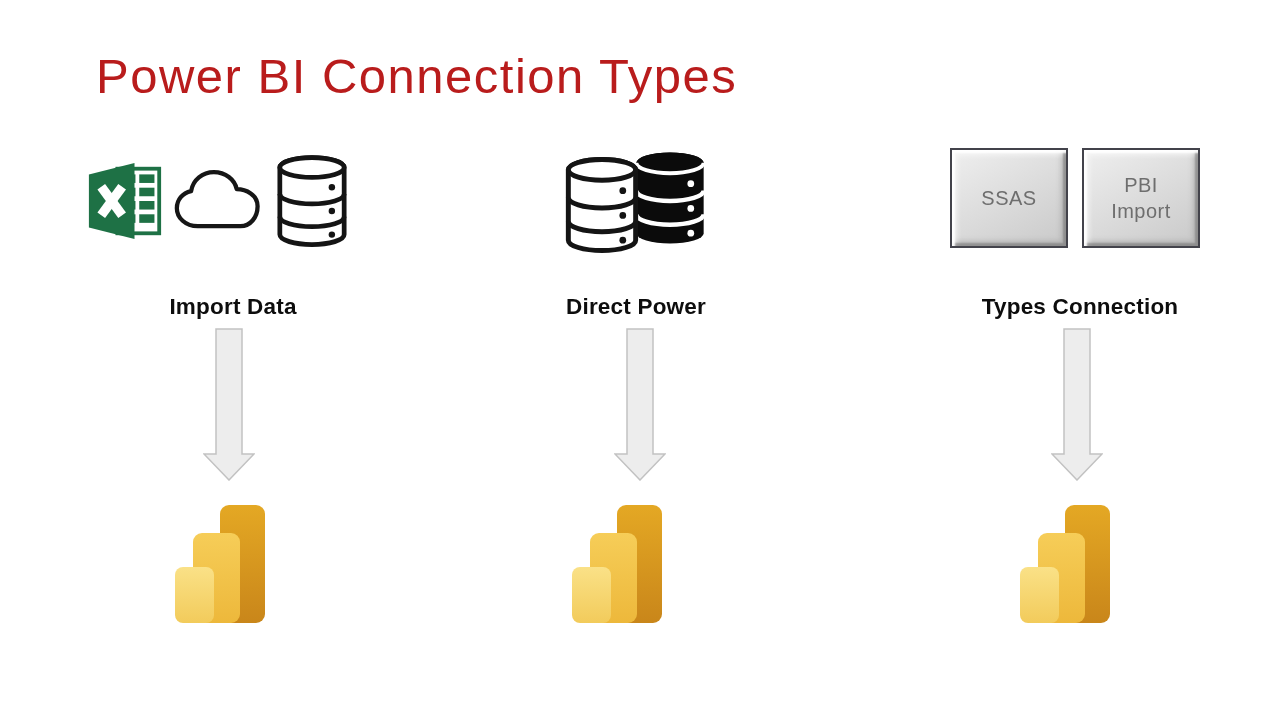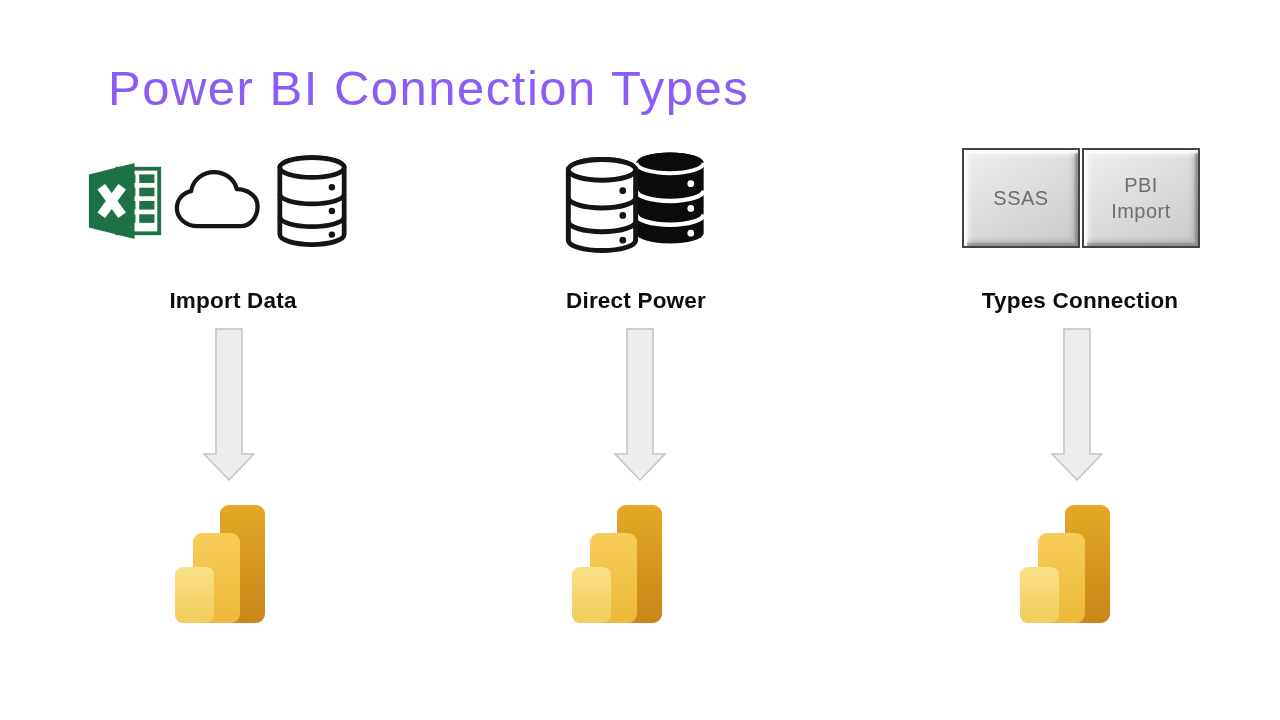--- a/index.html
+++ b/index.html
@@ -4,27 +4,27 @@
 <style>
   html,body{margin:0;padding:0;background:#ffffff;}
   .slide{
     position:relative;
     width:1280px;height:720px;
     background:#ffffff;
     overflow:hidden;
     font-family:"Liberation Sans", sans-serif;
   }
   .title{
-    position:absolute;left:96px;top:48px;margin:12px;
-    font-size:49px;font-weight:400;color:#8b5cf6;
+    position:absolute;left:96px;top:48px;margin:0;
+    font-size:49px;font-weight:400;color:#b91c1c;
     letter-spacing:1.5px;white-space:nowrap;
   }
   .icon{position:absolute;}
   .col-label{
-    position:absolute;top:288px;width:240px;
+    position:absolute;top:294px;width:240px;
     text-align:center;font-size:22.5px;font-weight:700;color:#0d0d0d;
     letter-spacing:0.2px;white-space:nowrap;
   }
   .label-1{left:113px;}
   .label-2{left:516px;}
   .label-3{left:960px;}
   .arrow{position:absolute;top:328px;width:52px;height:153px;}
   .arrow-1{left:203px;}
   .arrow-2{left:614px;}
   .arrow-3{left:1051px;}
@@ -40,21 +40,21 @@
       inset 3px 3px 2px rgba(255,255,255,0.95),
       inset -3px -3px 2px rgba(110,110,110,0.55),
       inset 6px 6px 4px rgba(255,255,255,0.45),
       inset -6px -6px 4px rgba(140,140,140,0.30);
     display:flex;align-items:center;justify-content:center;
     box-sizing:border-box;
     color:#6e6e6e;font-size:20px;line-height:1.3;text-align:center;
     letter-spacing:0.5px;
     padding:0 14px;
   }
-  .box-ssas{left:950px;margin-left:12px;}
+  .box-ssas{left:950px;}
   .box-pbi{left:1082px;}
 </style>
 </head>
 <body>
 
 <svg width="0" height="0" style="position:absolute" aria-hidden="true">
   <defs>
     <linearGradient id="gTall" x1="0" y1="0" x2="0" y2="1">
       <stop offset="0" stop-color="#E4A824"></stop>
         <stop offset="1" stop-color="#C9861A"></stop>

